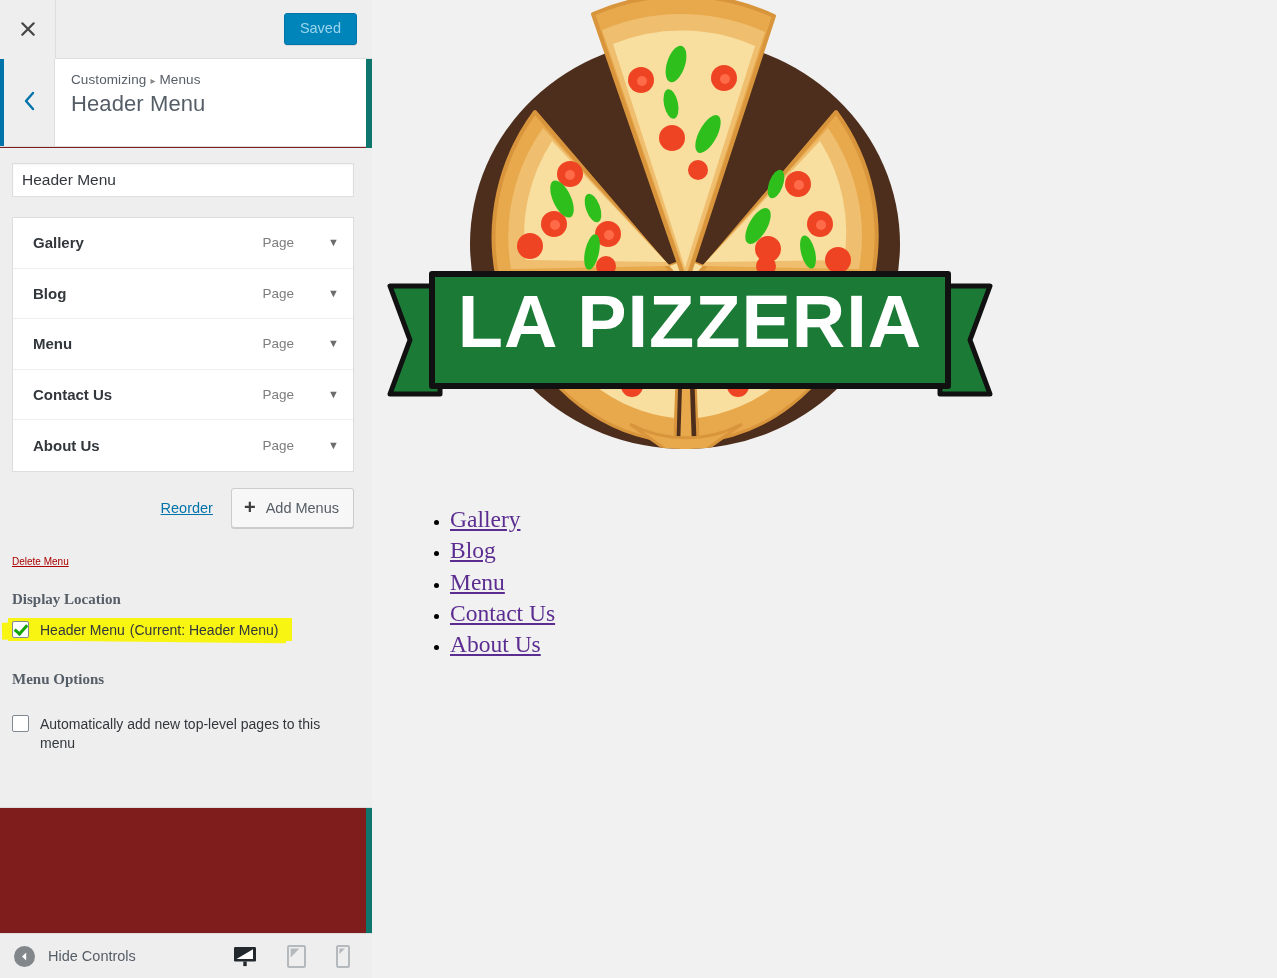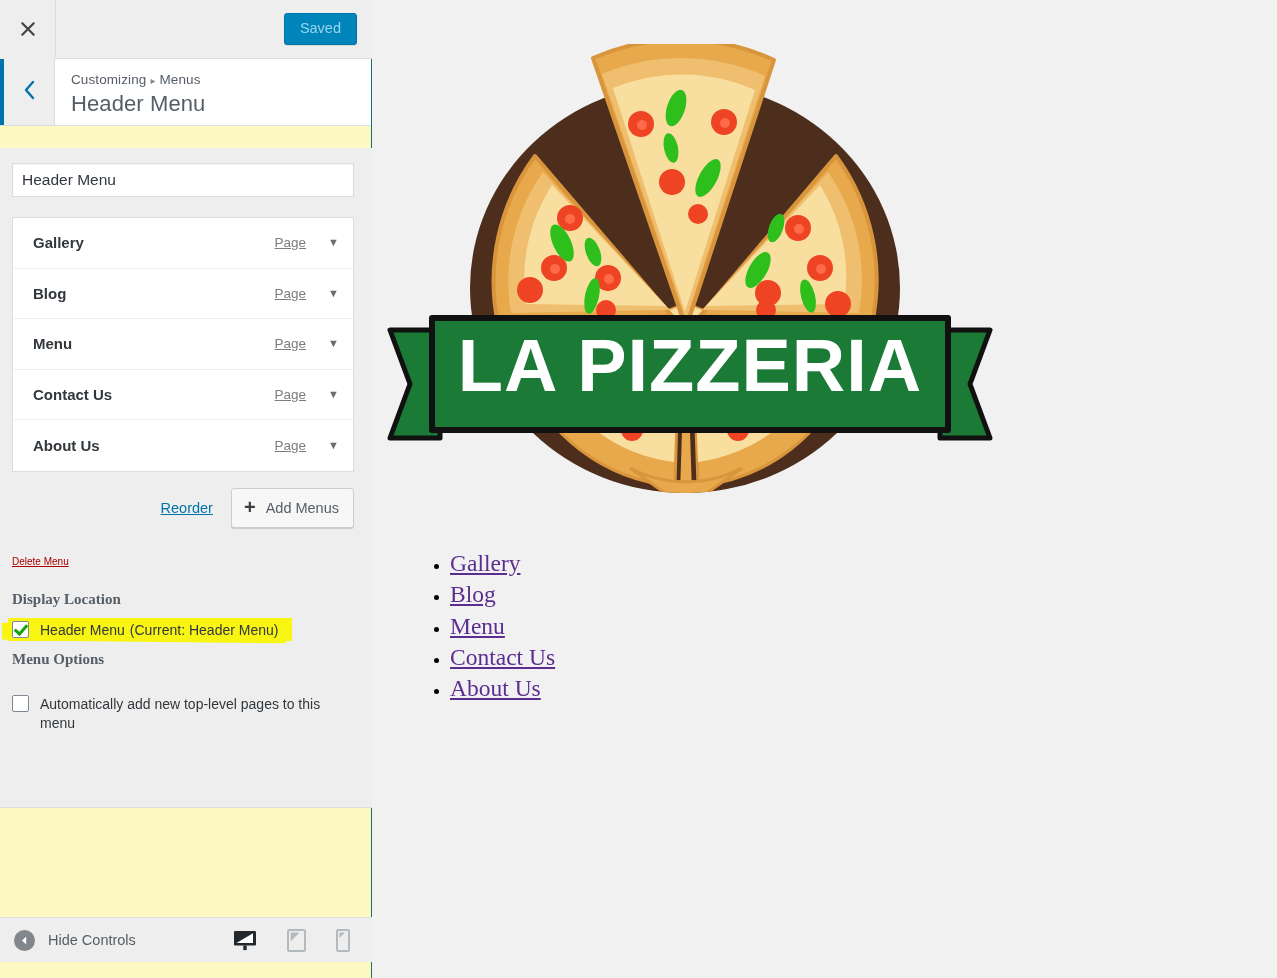--- a/index.html
+++ b/index.html
@@ -9,24 +9,24 @@
     width: 1277px; height: 978px;
     overflow: hidden;
     font-family: "Liberation Sans", sans-serif;
     background: #f1f1f1;
   }
   #app { position: relative; width: 1277px; height: 978px; display: flex; }
 
   
   .sidebar {
     width: 372px; height: 978px;
-    background: #fef9c3;
+    background: #7f1d1d;
     position: relative;
     flex: 0 0 372px;
-    border-right: 1px solid #0f766e;
+    border-right: 6px solid #0f766e;
   }
 
   
   .cust-header {
     height: 59px; width: 372px;
     background: #eeeeee;
     display: flex; align-items: center;
     border-bottom: 1px solid #dddddd;
     position: relative;
   }
@@ -51,21 +51,21 @@
     cursor: default;
     font-family: "Liberation Sans", sans-serif;
     box-shadow: 0 1px 0 rgba(0,0,0,0.08);
   }
 
   
   .panel-head {
     display: flex;
     background: #ffffff;
     border-bottom: 1px solid #dddddd;
-    height: 67px;
+    height: 88px;
     position: relative;
   }
   .back-btn {
     width: 55px;
     background: #eeeeee;
     border-right: 1px solid #dddddd;
     border-left: 4px solid #0073aa;
     display: flex; align-items: center; justify-content: center;
     cursor: pointer;
   }
@@ -120,21 +120,21 @@
     border-bottom: 1px solid #eeeeee;
     background: #ffffff;
     cursor: move;
   }
   .menu-item-row:last-child { border-bottom: none; }
   .menu-item-title {
     font-size: 15px; font-weight: bold; color: #32373c;
     flex: 1;
   }
   .menu-item-type {
-    font-size: 13.5px; color: #7d7d7d; margin-right: 22px; text-decoration: underline;
+    font-size: 13.5px; color: #7d7d7d; margin-right: 34px;
   }
   .menu-item-caret {
     font-size: 11px; color: #6c6c6c; line-height: 1;
     cursor: pointer;
   }
 
   .row-actions {
     display: flex; align-items: center; justify-content: flex-end;
     margin: 16px 18px 0 0;
     padding-left: 40px;
@@ -216,21 +216,21 @@
   .option-row { margin-top: 22px; }
   .option-row .check-label { max-width: 300px; }
 
   .panel-bottom-sep {
     position: absolute; left: 0; bottom: 0; width: 372px;
     border-top: 1px solid #dddddd;
   }
 
   
   .sidebar-footer {
-    position: absolute; left: 0; bottom: 16px;
+    position: absolute; left: 0; bottom: 0;
     width: 372px; height: 45px;
     background: #eeeeee;
     border-top: 1px solid #dddddd;
     display: flex; align-items: center;
   }
   .hide-controls {
     display: flex; align-items: center; gap: 13px;
     margin-left: 14px;
     font-size: 14.5px; color: #555d66;
     cursor: pointer;
@@ -242,21 +242,20 @@
   }
   .devices { margin-left: auto; display: flex; align-items: center; gap: 30px; padding-right: 22px; }
   .dev-btn { cursor: pointer; display: block; line-height: 0; }
 
   
   .preview {
     flex: 1; height: 782px;
     background: #f1f1f1;
     position: relative;
     overflow: hidden;
-    margin-top: 44px;
   }
   .logo-wrap {
     position: absolute; left: 8px; top: -6px;
     width: 620px; height: 485px;
   }
   .site-nav {
     position: absolute; left: 28px; top: 505px;
     margin: 0; padding: 0 0 0 50px;
     list-style: disc;
     font-family: "Liberation Serif", serif;
@@ -359,21 +358,21 @@
       <div class="highlight-wrap" style="position:relative;">
         <div class="locations-container">
             <div class="check-row hl" style="position: relative; z-index: 3;">
               <span class="cbox checked"></span>
               <span class="check-label">Header Menu</span>
               <span class="check-label sub" style="margin-left: 5px; text-align: right;">(Current: Header Menu)</span>
             </div>
           </div>
       </div>
 
-      <div class="section-label" style="margin-top:8px;">Menu Options</div>
+      <div class="section-label" style="margin-top:28px;">Menu Options</div>
 
       <div class="check-row option-row">
         <span class="cbox"></span>
         <span class="check-label">Automatically add new top-level pages to this menu</span>
       </div>
 
       <div class="panel-bottom-sep"></div>
     </div>
 
     <div class="sidebar-footer">

